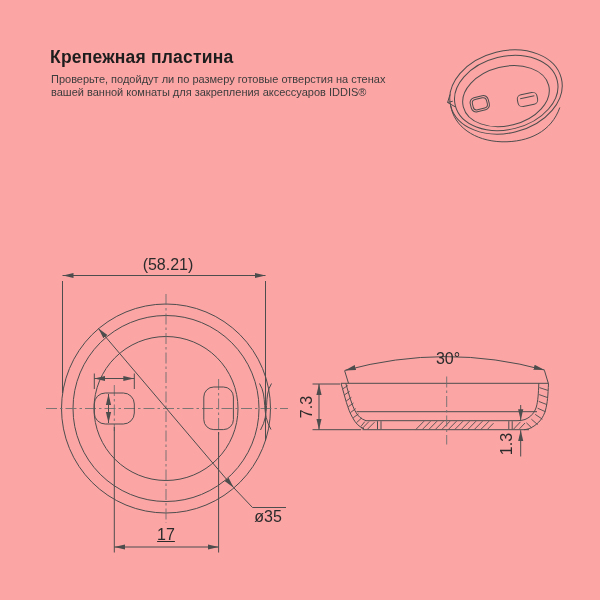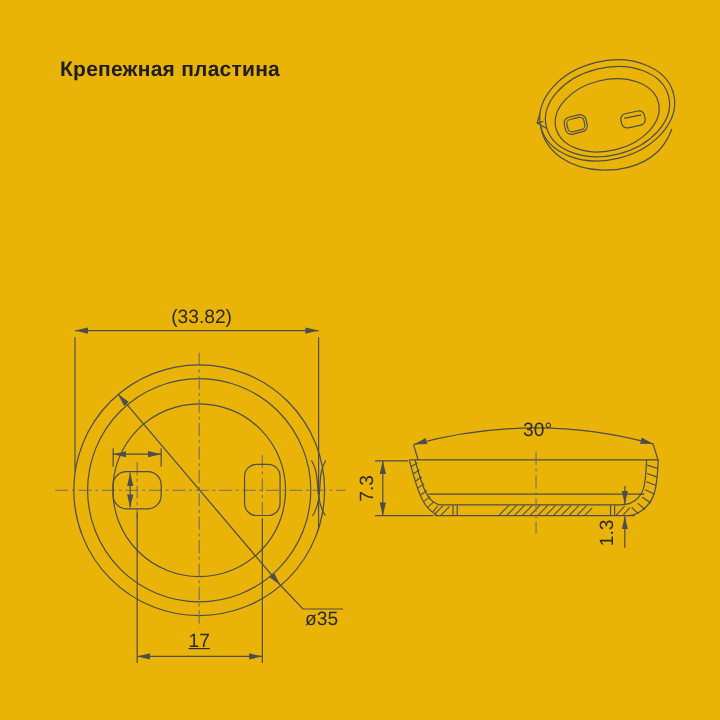--- a/index.html
+++ b/index.html
@@ -1,33 +1,37 @@
 <!DOCTYPE html>
 <html><head>
 <meta charset="utf-8">
 <style>
   html,body{margin:0;padding:0;background:#fff;}
-  .page{position:relative;width:600px;height:600px;background:#eab308;overflow:hidden;
+  .page{position:relative;width:600px;height:600px;background:#fca5a5;overflow:hidden;
         font-family:"Liberation Sans", sans-serif;}
   .title{position:absolute;left:50px;top:47px;font-size:17.5px;font-weight:700;
          color:#1d1d1d;letter-spacing:.2px;}
   .desc{position:absolute;left:51px;top:73px;font-size:11px;line-height:12.6px;
         color:#3c3c3c;font-weight:400;}
   svg.canvas{position:absolute;left:0;top:0;width:600px;height:600px;}
   .dimlabel{position:absolute;font-size:16px;color:#2b2b2b;text-align:center;
             white-space:nowrap;}
   .rot{transform:rotate(-90deg);}
 </style>
 </head>
 <body>
 
 <div class="page">
 
   <div class="title">Крепежная пластина</div>
 
+  <div class="desc">
+    <span>Проверьте, подойдут ли по размеру готовые отверстия на стенах</span><br>
+    <span>вашей ванной комнаты для закрепления аксессуаров IDDIS®</span>
+  </div>
 
   <svg class="canvas" viewBox="0 0 600 600" fill="none" stroke="#4d4d4d" stroke-width="1">
     <defs>
       <marker id="arr" viewBox="-11 -3.5 11 7" refX="0" refY="0" markerWidth="11" markerHeight="7" orient="auto-start-reverse" markerUnits="userSpaceOnUse">
         <path d="M0,0 L-11,2.6 L-11,-2.6 Z" fill="#4d4d4d" stroke="none"></path>
       </marker>
     </defs>
 
     <g stroke-width="1">
       <g transform="rotate(-14 506 92)">
@@ -112,19 +116,19 @@
       <path d="M446.7,376.5 V444.5" stroke="#6e6e6e" stroke-width="0.9" stroke-dasharray="11 3 2.5 3"></path>
 
       <path d="M312.5,384 H340 M312.5,429.7 H361"></path>
       <path d="M319,384 V429.7" marker-start="url(#arr)" marker-end="url(#arr)"></path>
 
       <path d="M520.7,405 V420.2" marker-end="url(#arr)"></path>
       <path d="M520.7,456.5 V430.2" marker-end="url(#arr)"></path>
     </g>
   </svg>
 
-  <div class="dimlabel" style="left:103px;top:256px;width:130px;">(33.82)</div>
+  <div class="dimlabel" style="left:103px;top:256px;width:130px;">(58.21)</div>
   <div class="dimlabel" style="left:136px;top:526px;width:60px;text-decoration:underline;">17</div>
   <div class="dimlabel" style="left:242px;top:508px;width:52px;">ø35</div>
   <div class="dimlabel" style="left:422px;top:334px;width:52px;margin-top:16px;">30°</div>
   <div class="dimlabel rot" style="left:290px;top:398px;width:34px;height:18px;line-height:18px;">7.3</div>
   <div class="dimlabel rot" style="left:490px;top:435px;width:34px;height:18px;line-height:18px;">1.3</div>
 </div>
 
 </body></html>

